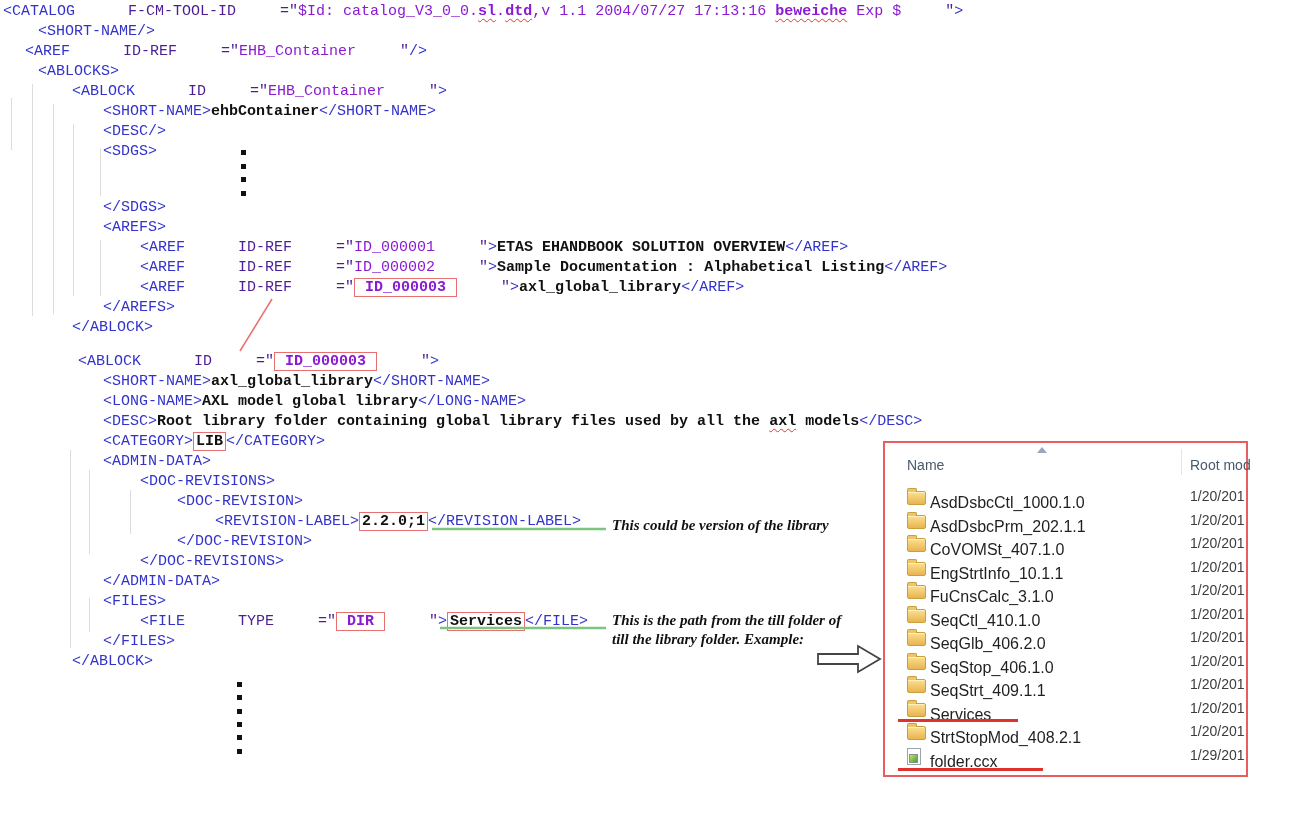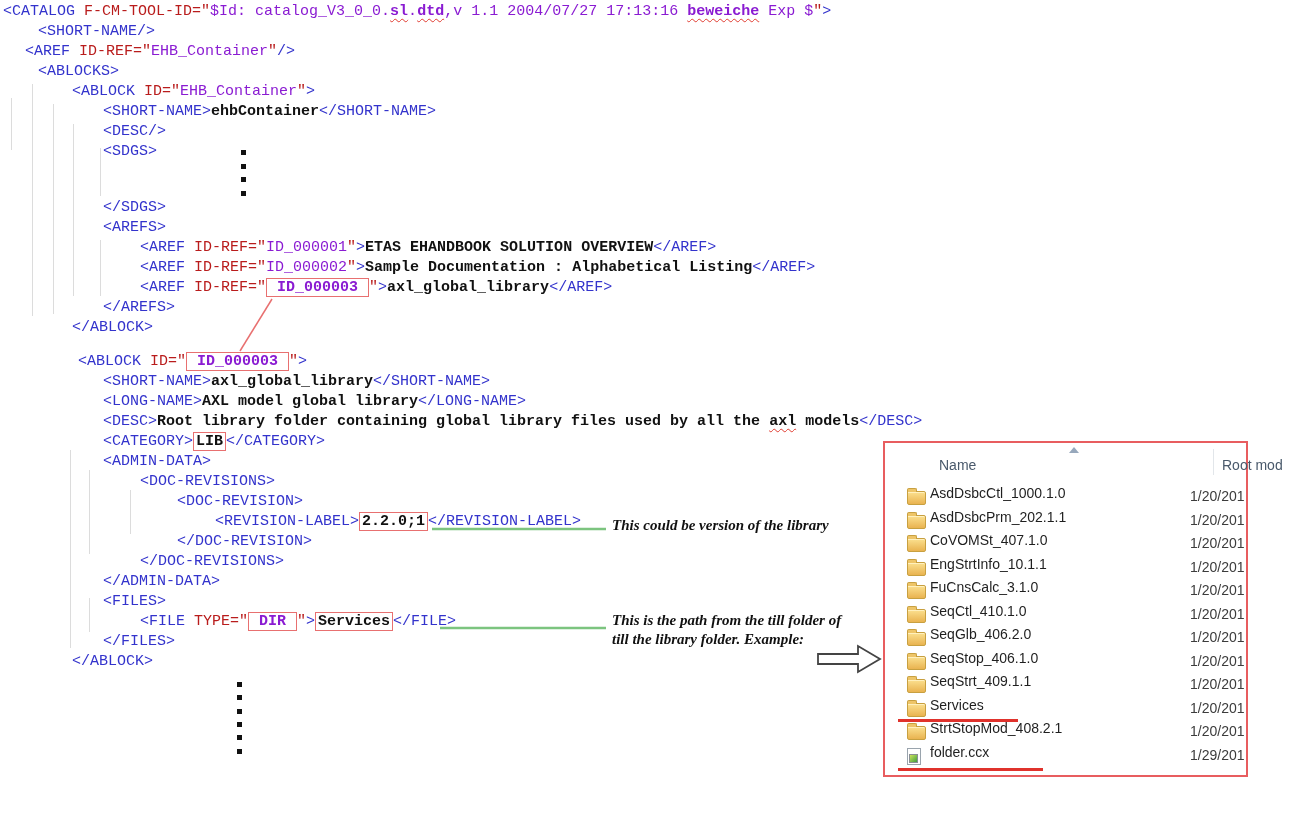--- a/index.html
+++ b/index.html
@@ -3,21 +3,21 @@
 <meta charset="utf-8">
 <style>
   html,body{margin:0;padding:0;background:#ffffff;}
   .stage{position:relative;width:1302px;height:831px;background:#fff;overflow:hidden;
          font-family:"Liberation Mono", monospace;}
 
   
   .code{position:absolute;left:0;top:2px;font-size:15px;line-height:20px;white-space:pre;}
   .code-line{height:20px;}
   .tk-t{color:#3333cc;}
-  .tk-a{color:#b91c1c;}
+  .tk-a{color:#4c1d95;margin-left:44px;}
   .tk-v{color:#8a1bd2;font-weight:normal;}
   .tk-b{color:#111111;font-weight:bold;}
   .tk-vq{color:#8a1bd2;font-weight:bold;text-decoration:underline wavy #e03c31;text-decoration-thickness:1px;text-underline-offset:3px;}
   .tk-bq{color:#111111;font-weight:bold;text-decoration:underline wavy #e03c31;text-decoration-thickness:1px;text-underline-offset:3px;}
   .tk-vx{color:#8a1bd2;font-weight:bold;border:1px solid #e87070;padding:0 10px;}
   .tk-bx{color:#111111;font-weight:bold;border:1px solid #e87070;padding:0 2px;}
 
   
   .guide{position:absolute;width:1px;background:#dcdcdc;}
 
@@ -26,31 +26,31 @@
 
   
   .ann{position:absolute;font-family:"Liberation Serif", serif;font-weight:bold;font-style:italic;
        font-size:15px;color:#111;line-height:19px;white-space:nowrap;}
 
   
   .overlay{position:absolute;left:0;top:0;width:1302px;height:831px;pointer-events:none;}
 
   
   .explorer{position:absolute;left:883px;top:441px;width:365px;height:336px;background:#fff;
-            border:2px solid #e85d5f;box-sizing:border-box;font-family:"Liberation Sans", sans-serif;padding-left:32px;}
+            border:2px solid #e85d5f;box-sizing:border-box;font-family:"Liberation Sans", sans-serif;}
   .exp-header{position:relative;height:42px;}
   .exp-col-name{position:absolute;left:22px;top:14px;font-size:14px;color:#49596b;}
   .exp-col-date{position:absolute;left:305px;top:14px;font-size:14px;color:#49596b;white-space:nowrap;}
   .exp-sort{position:absolute;left:152px;top:4px;width:0;height:0;
             border-left:5px solid transparent;border-right:5px solid transparent;border-bottom:6px solid #97a8bc;}
   .exp-divider{position:absolute;left:296px;top:6px;width:1px;height:26px;background:#e2e6ea;}
   .exp-rows{position:absolute;left:0;top:42px;right:0;}
   .exp-row{position:relative;height:23.5px;}
   .exp-row .icon-cell{position:absolute;left:22px;top:3px;}
-  .exp-row .name-cell{position:absolute;left:45px;top:0;font-size:14px;color:#1f1f1f;white-space:nowrap;}
+  .exp-row .name-cell{position:absolute;left:45px;top:9px;font-size:16px;color:#1f1f1f;white-space:nowrap;}
   .exp-row .date-cell{position:absolute;left:305px;top:3px;font-size:14px;color:#3c3c3c;white-space:nowrap;
                       width:55px;overflow:hidden;}
   .folder-icon{width:17px;height:12px;background:linear-gradient(180deg,#fbe08f,#e9b350);
                border:1px solid #c8a040;border-radius:1px 2px 2px 2px;position:relative;margin-top:3px;
                box-shadow:inset 0 1px 0 #fff0bd;}
   .folder-icon::before{content:"";position:absolute;top:-4px;left:-1px;width:8px;height:3px;
                background:#eec568;border:1px solid #c8a040;border-bottom:none;border-radius:2px 2px 0 0;}
   .file-icon{width:12px;height:15px;background:#ffffff;border:1px solid #9aa4ad;position:relative;margin-top:1px;}
   .file-icon::after{content:"";position:absolute;left:1px;bottom:1px;width:7px;height:7px;
                background:linear-gradient(135deg,#cde35a,#3f9e3f);border:1px solid #8a8f94;}

